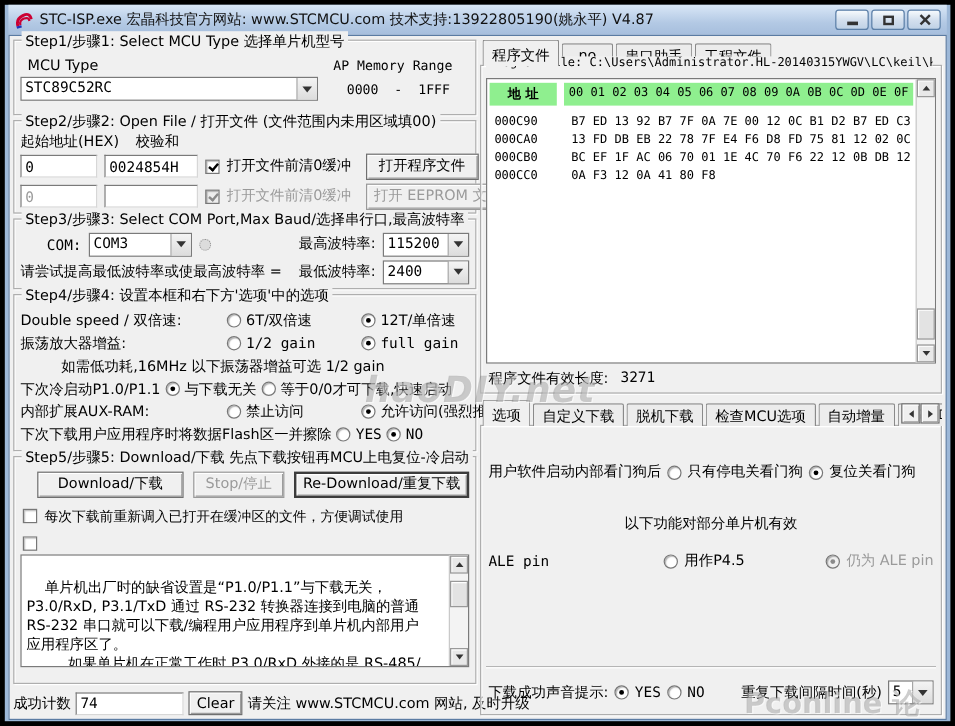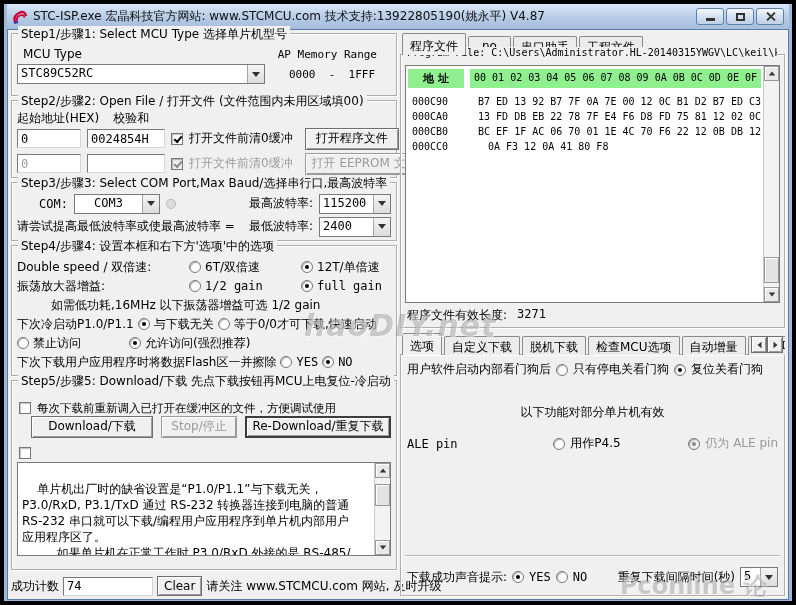--- a/index.html
+++ b/index.html
@@ -70,21 +70,21 @@
   .tabspin { position:absolute; right:2px; bottom:2px; display:flex; }
   .tabspin .btn { height:17px; width:16px; padding:0; }
 
   .progbox { position:relative; border:1px solid #aeaeae; box-shadow:1px 1px 0 #fff, inset 1px 1px 0 #fff; padding:10px 4px 3px 4px; margin-top:-1px; }
   .proglegend { position:absolute; top:-8px; left:4px; background:#f0f0f0; padding:0 2px; font-size:10px; font-family:"DejaVu Sans Mono",monospace; max-width:372px; overflow:hidden; white-space:nowrap; }
   .hexbox { border:1px solid #7a7a7a; background:#fff; height:238px; display:flex; }
   .hexmain { flex:1; padding:3px 2px; font-family:"DejaVu Sans Mono",monospace; font-size:10px; overflow:hidden; }
   .hexhdr { display:flex; gap:6px; margin-bottom:6px; }
   .hexhdr .haddr { background:#8fef8f; padding:2px 4px; width:58px; text-align:center; font-size:11px; font-family:"DejaVu Sans",sans-serif; font-weight:bold; white-space:nowrap; }
   .hexhdr .hcols { background:#8fef8f; padding:3px 4px; flex:1; white-space:nowrap; }
-  .hexrow { display:flex; gap:22px; height:15px; align-items:center; }
+  .hexrow { display:flex; gap:10px; height:15px; align-items:center; }
   .hexrow .raddr { width:58px; padding:0 4px; }
   .hexrow .rbytes { flex:1; white-space:nowrap; }
   .lenrow { display:flex; gap:10px; padding:4px 2px 0 2px; }
 
   .tabpage { border:1px solid #aeaeae; box-shadow:1px 1px 0 #fff, inset 1px 1px 0 #fff; margin-top:-1px; flex:1; display:flex; flex-direction:column; padding:6px; }
   .optrow { display:flex; align-items:center; gap:5px; white-space:nowrap; }
   .optnote { text-align:center; margin:26px 0 14px 0; }
   .divider { border-top:1px solid #b5b5b5; border-bottom:1px solid #fff; margin:6px -2px; }
   .soundrow { display:flex; align-items:center; gap:5px; white-space:nowrap; padding:4px 0 2px 0; }
 
@@ -165,21 +165,21 @@
           <span class="graytext" style="white-space:nowrap;">打开文件前清0缓冲</span>
           <span class="spacer"></span>
           <span class="btn dis" style="width:120px;">打开 EEPROM 文件</span>
         </div>
       </div>
 
       <div class="gb" style="height:60px; padding-top:11px;">
         <span class="legend">Step3/步骤3: Select COM Port,Max Baud/选择串行口,最高波特率</span>
         <div class="rowflex">
           <span class="mono" style="margin-left:22px;">COM:</span>
-          <span class="dd" style="width:86px;text-align:center;">
+          <span class="dd" style="width:86px;">
             <span class="val">COM3</span>
             <span class="ddbtn">
                 <span class="tri-down"></span>
               </span>
           </span>
           <span class="led"></span>
           <span class="spacer"></span>
           <span>最高波特率:</span>
           <span class="dd" style="width:72px;">
             <span class="val">115200</span>
@@ -233,20 +233,21 @@
           <span class="s4opt">
               <span class="rd on"></span>
               <span>与下载无关</span>
             </span>
           <span class="s4opt">
               <span class="rd"></span>
               <span>等于0/0才可下载,快速启动</span>
             </span>
         </div>
         <div class="s4row">
+          <span class="s4lbl">内部扩展AUX-RAM:</span>
           <span class="s4opt w1">
               <span class="rd"></span>
               <span>禁止访问</span>
             </span>
           <span class="s4opt">
               <span class="rd on"></span>
               <span>允许访问(强烈推荐)</span>
             </span>
         </div>
         <div class="s4row">
@@ -257,28 +258,28 @@
             </span>
           <span class="s4opt">
               <span class="rd on"></span>
               <span class="mono">NO</span>
             </span>
         </div>
       </div>
 
       <div class="gb" style="height:196px;">
         <span class="legend">Step5/步骤5: Download/下载  先点下载按钮再MCU上电复位-冷启动</span>
-        <div class="rowflex" style="margin-top:8px; margin-left:2px;">
-          <span class="cb"></span>
-          <span style="white-space:nowrap; font-size:11.5px;">每次下载前重新调入已打开在缓冲区的文件，方便调试使用</span>
-        </div>
         <div class="rowflex" style="gap:8px; margin-left:14px;">
           <span class="btn" style="width:124px;">Download/下载</span>
           <span class="btn dis" style="width:76px;">Stop/停止</span>
           <span class="btn" style="width:146px; border-width:2px; border-color:#3c3c3c;">Re-Download/重复下载</span>
+        </div>
+        <div class="rowflex" style="margin-top:8px; margin-left:2px;">
+          <span class="cb"></span>
+          <span style="white-space:nowrap; font-size:11.5px;">每次下载前重新调入已打开在缓冲区的文件，方便调试使用</span>
         </div>
         <div class="rowflex" style="margin-top:9px; margin-left:2px;">
           <span class="cb"></span>
         </div>
         <div class="infobox">
           <div class="infotext">
             <div style="white-space:pre;">    单片机出厂时的缺省设置是“P1.0/P1.1”与下载无关，</div>
             <div>P3.0/RxD, P3.1/TxD 通过 RS-232 转换器连接到电脑的普通</div>
             <div>RS-232 串口就可以下载/编程用户应用程序到单片机内部用户</div>
             <div>应用程序区了。</div>
@@ -369,21 +370,21 @@
           <span class="btn">
               <span class="tri-left" style="transform:scale(.8);"></span>
             </span>
           <span class="btn">
               <span class="tri-right" style="transform:scale(.8);"></span>
             </span>
         </span>
       </div>
 
       <div class="tabpage">
-        <div class="optrow" style="">
+        <div class="optrow" style="margin-top:24px;">
           <span>用户软件启动内部看门狗后</span>
           <span class="rd"></span>
           <span>只有停电关看门狗</span>
           <span class="rd on"></span>
           <span>复位关看门狗</span>
         </div>
         <div class="optnote">以下功能对部分单片机有效</div>
         <div class="optrow">
           <span class="mono" style="width:150px;">ALE pin</span>
           <span class="rd"></span>

